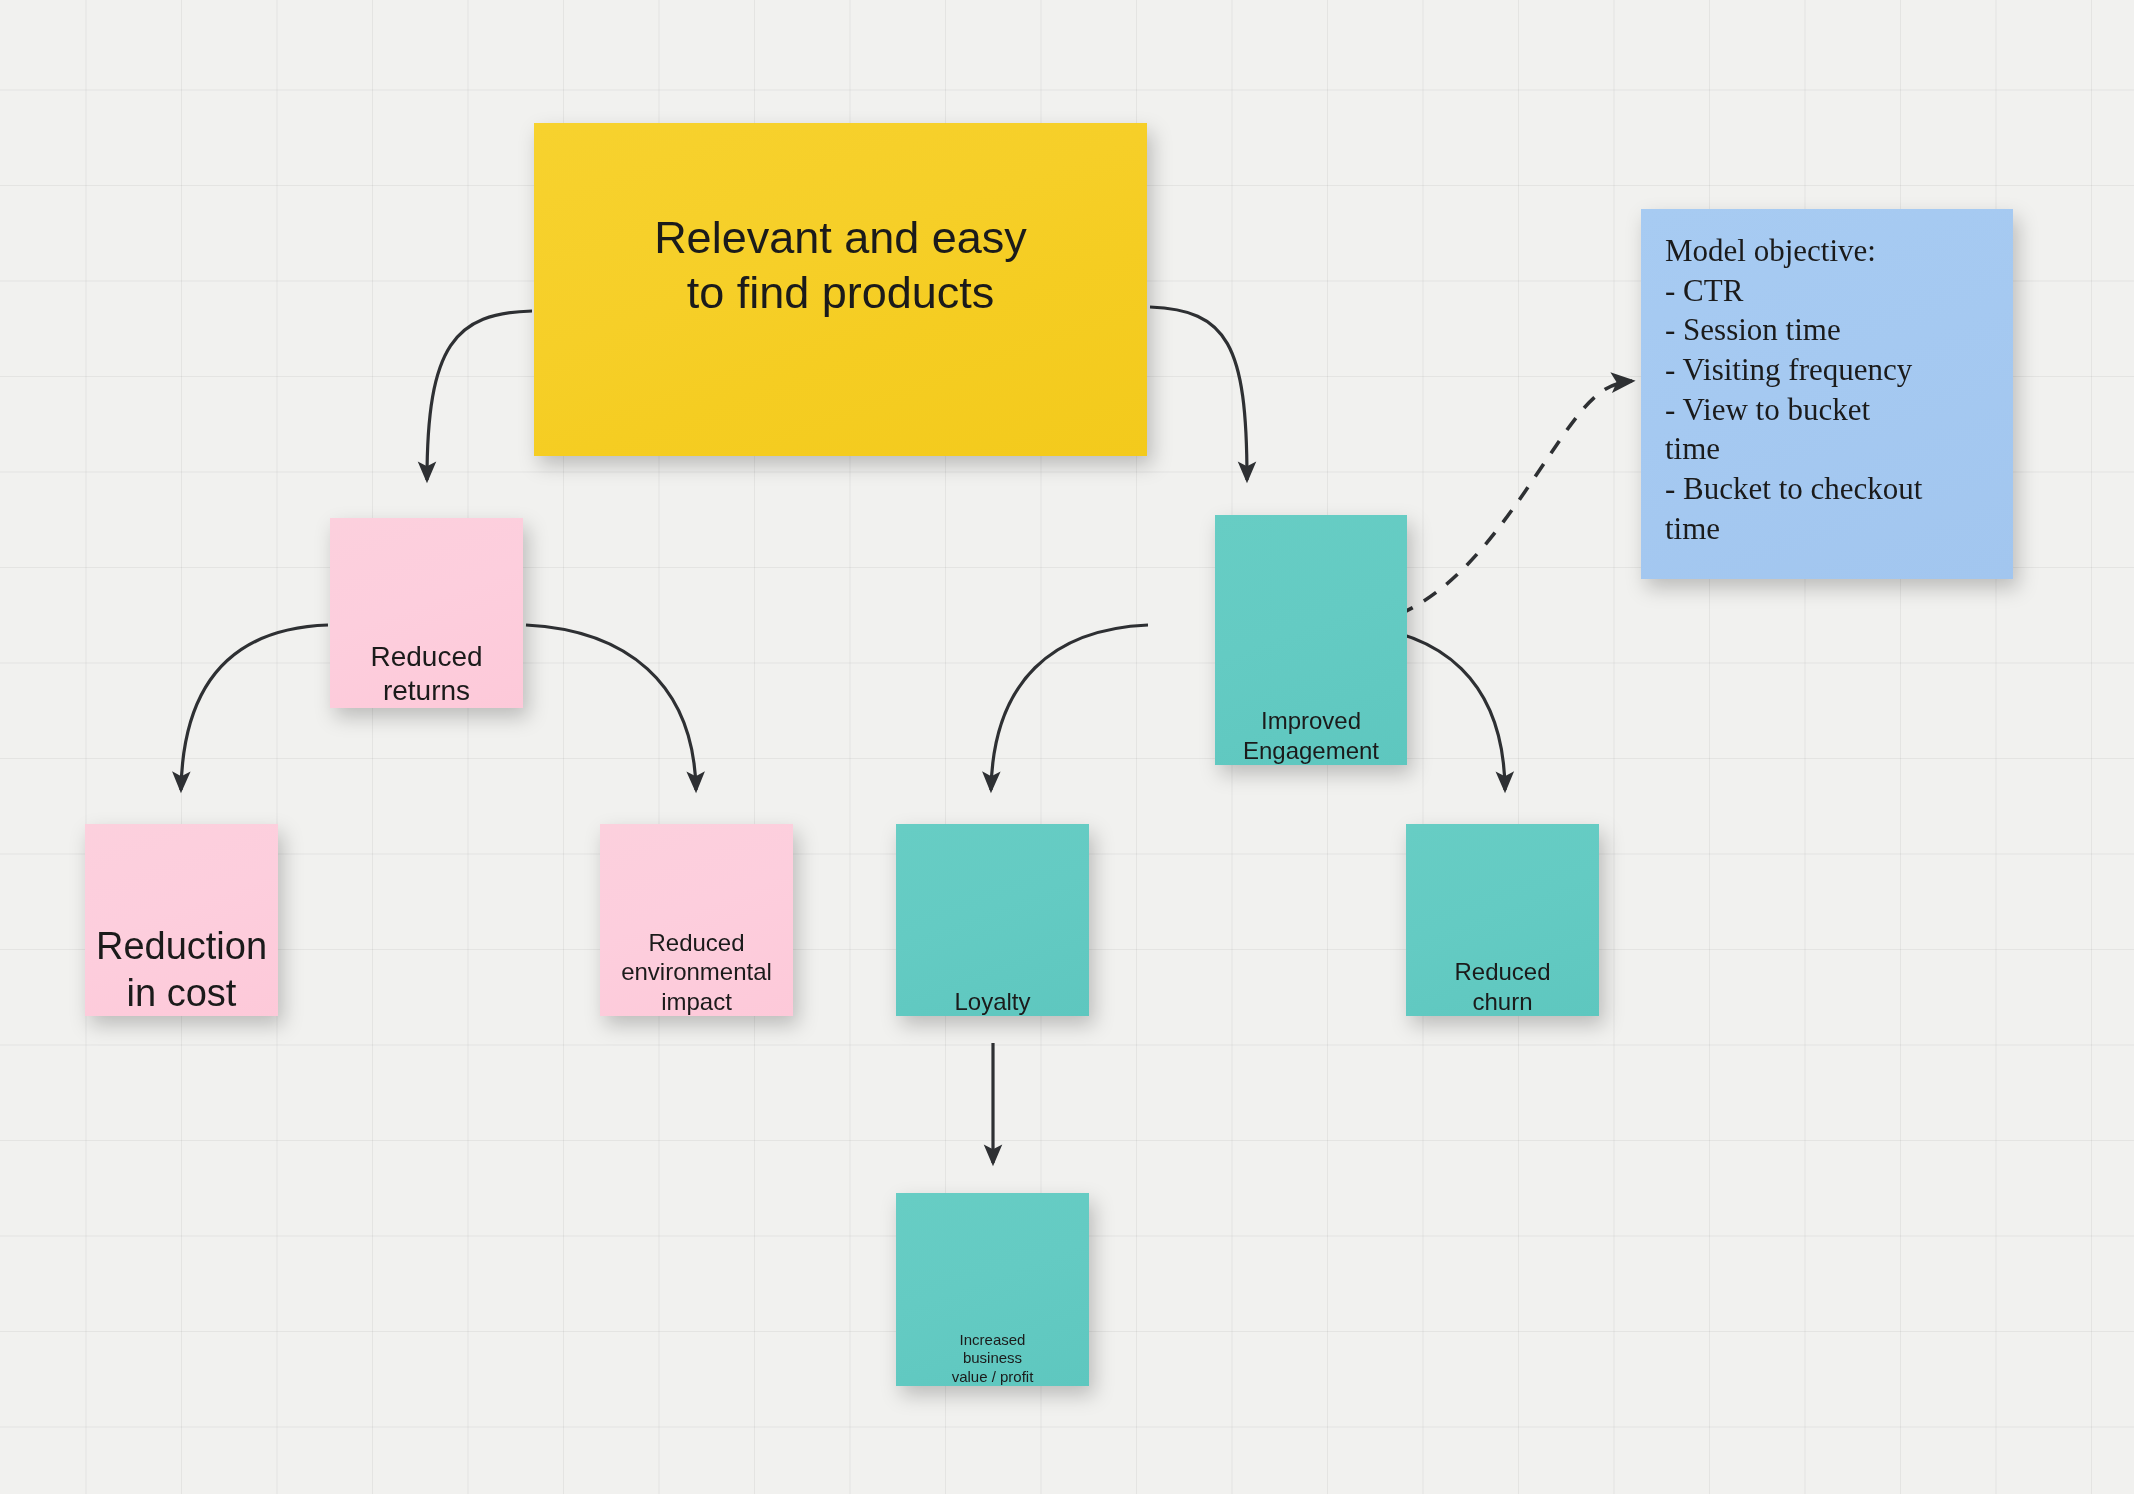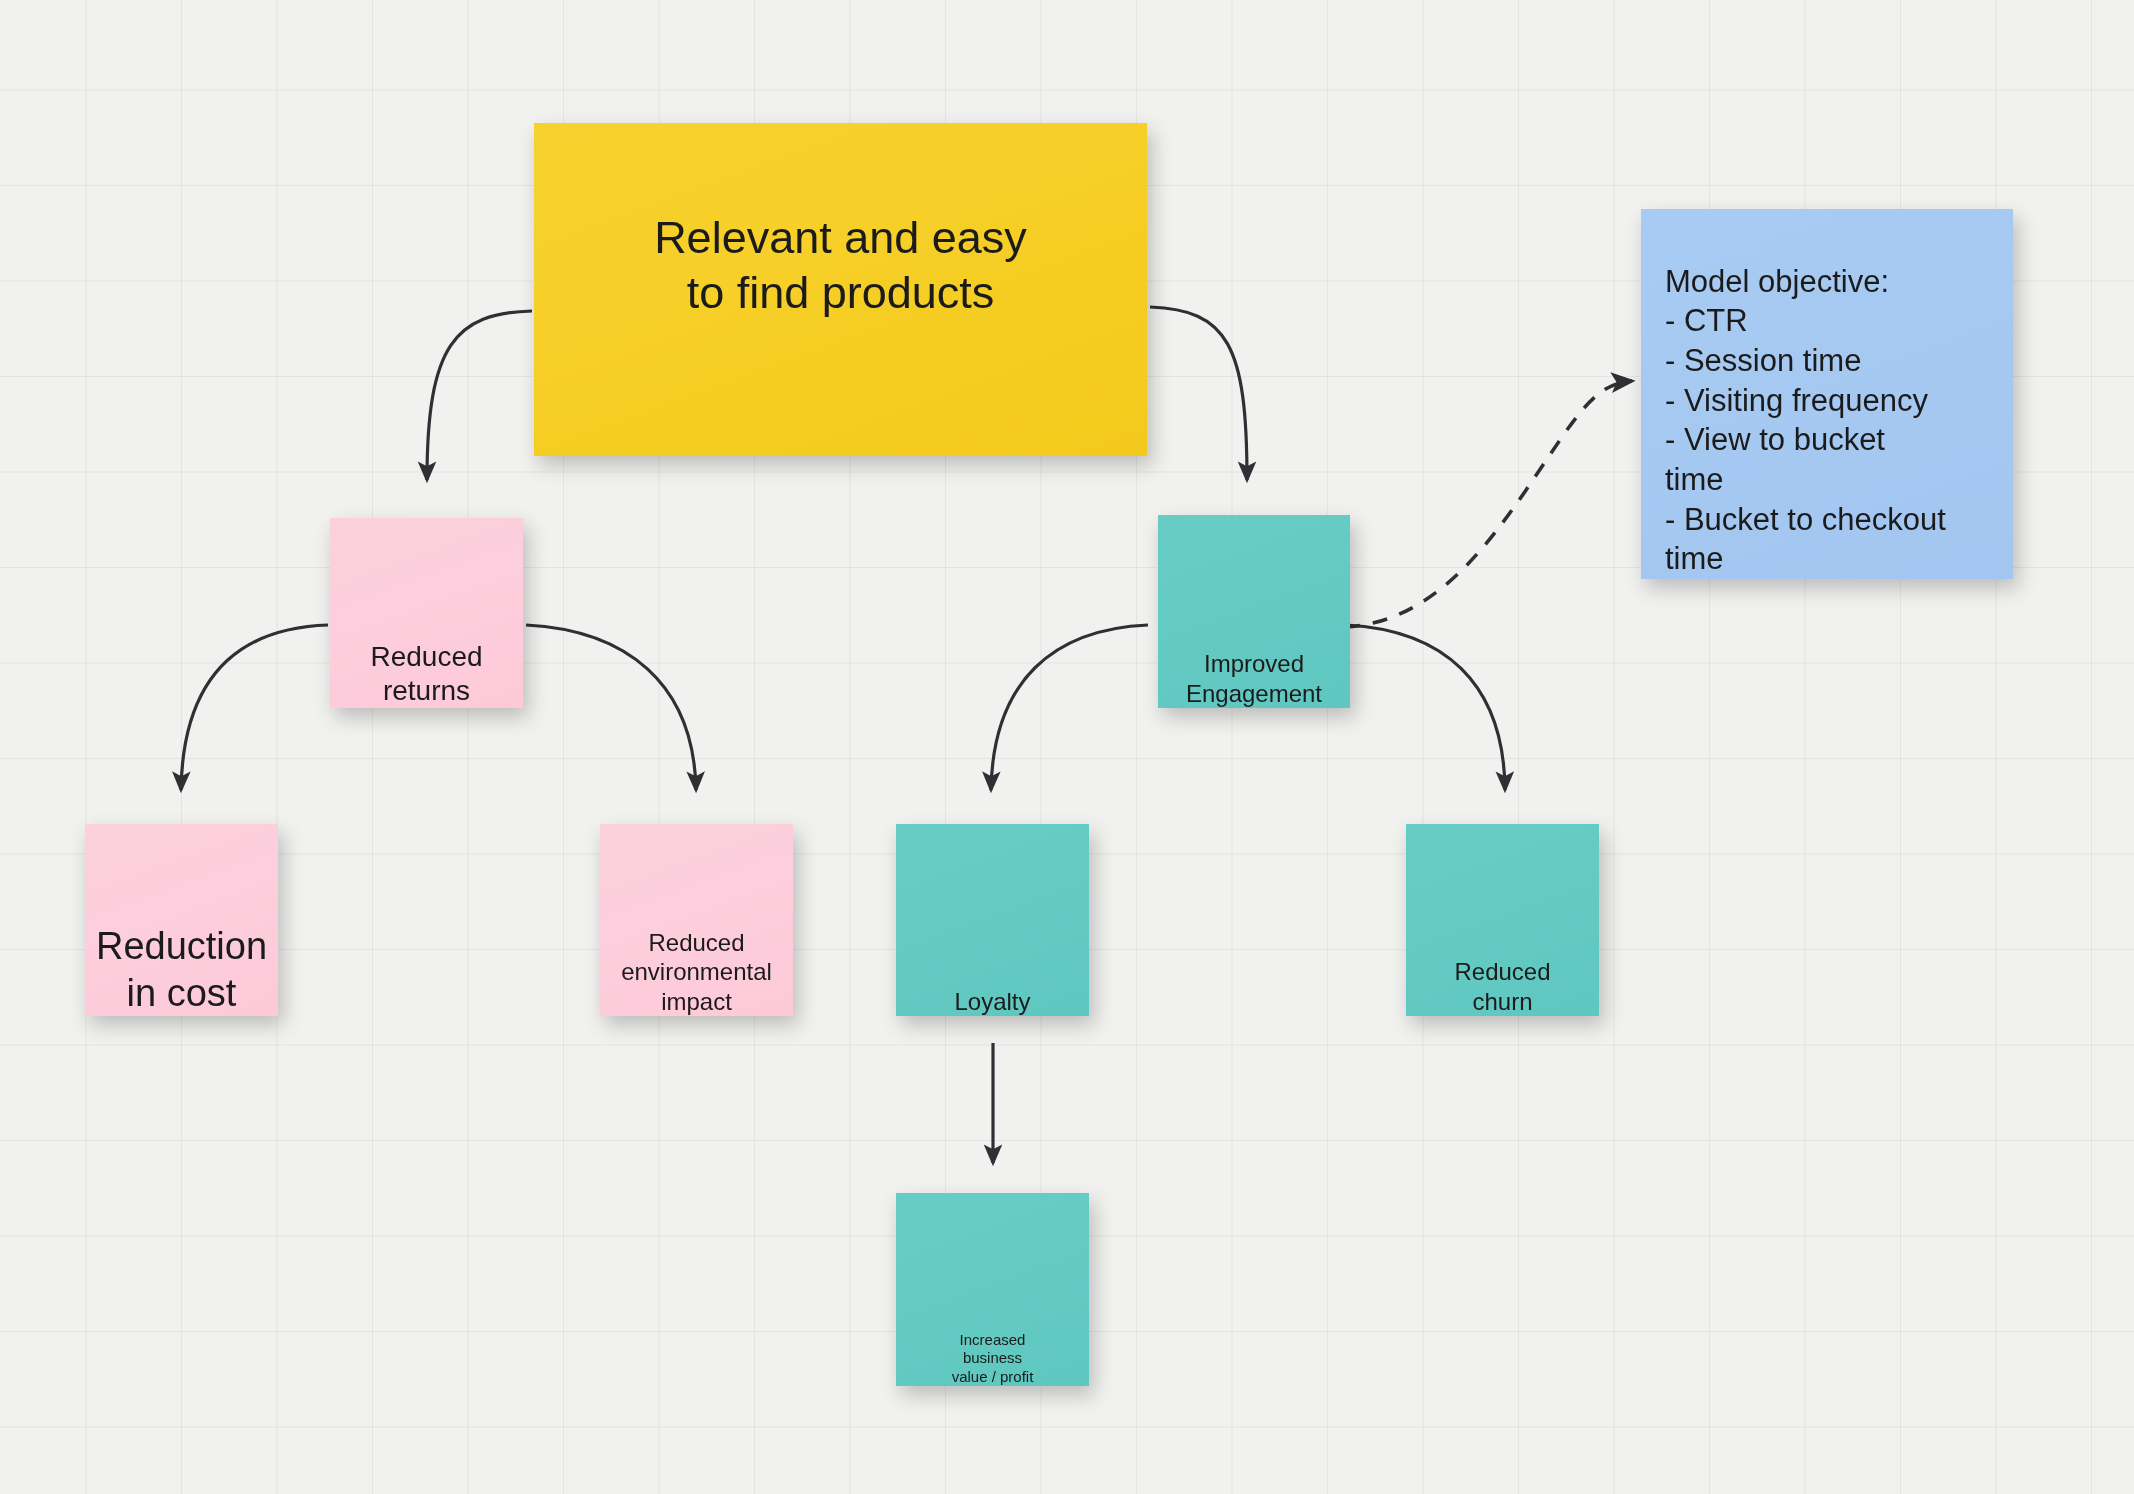--- a/index.html
+++ b/index.html
@@ -51,21 +51,21 @@
     font-size: 45px;
     align-items: flex-start;
     padding-top: 88px;
   }
   #note-reduced-returns {
     left: 330px; top: 518px; width: 193px; height: 190px;
     background: linear-gradient(160deg, #fcd0dd 0%, #fdcedd 45%, #fdc9d9 100%);
     font-size: 28px;
   }
   #note-improved-engagement {
-    left: 1158px; top: 515px; width: 192px; height: 193px;
+    left: 1215px; top: 515px; width: 192px; height: 250px;
     background: linear-gradient(160deg, #67cdc4 0%, #64cbc3 45%, #5ec7bf 100%);
     font-size: 24px;
   }
   #note-reduction-cost {
     left: 85px; top: 824px; width: 193px; height: 192px;
     background: linear-gradient(160deg, #fcd0dd 0%, #fdcedd 45%, #fdc9d9 100%);
     font-size: 38px;
   }
   #note-reduced-env {
     left: 600px; top: 824px; width: 193px; height: 192px;
@@ -85,24 +85,25 @@
   #note-increased-value {
     left: 896px; top: 1193px; width: 193px; height: 193px;
     background: linear-gradient(160deg, #67cdc4 0%, #64cbc3 45%, #5ec7bf 100%);
     font-size: 15px;
   }
   #note-model-objective {
     left: 1641px; top: 209px; width: 372px; height: 370px;
     background: linear-gradient(160deg, #a7cbf2 0%, #a5c9f1 45%, #a2c6ef 100%);
     font-size: 31px;
     text-align: left;
-    align-items: flex-end;
+    align-items: flex-start;
     justify-content: flex-start;
-    padding: 13px 20px 0 24px;
+    padding: 22px 20px 0 24px;
     line-height: 1.28;
+    font-family: Liberation Serif, serif;
   }
   #note-model-objective .txt {
     padding: 0;
     text-align: left;
   }
 </style>
 </head>
 <body>
 
 <div id="board">

